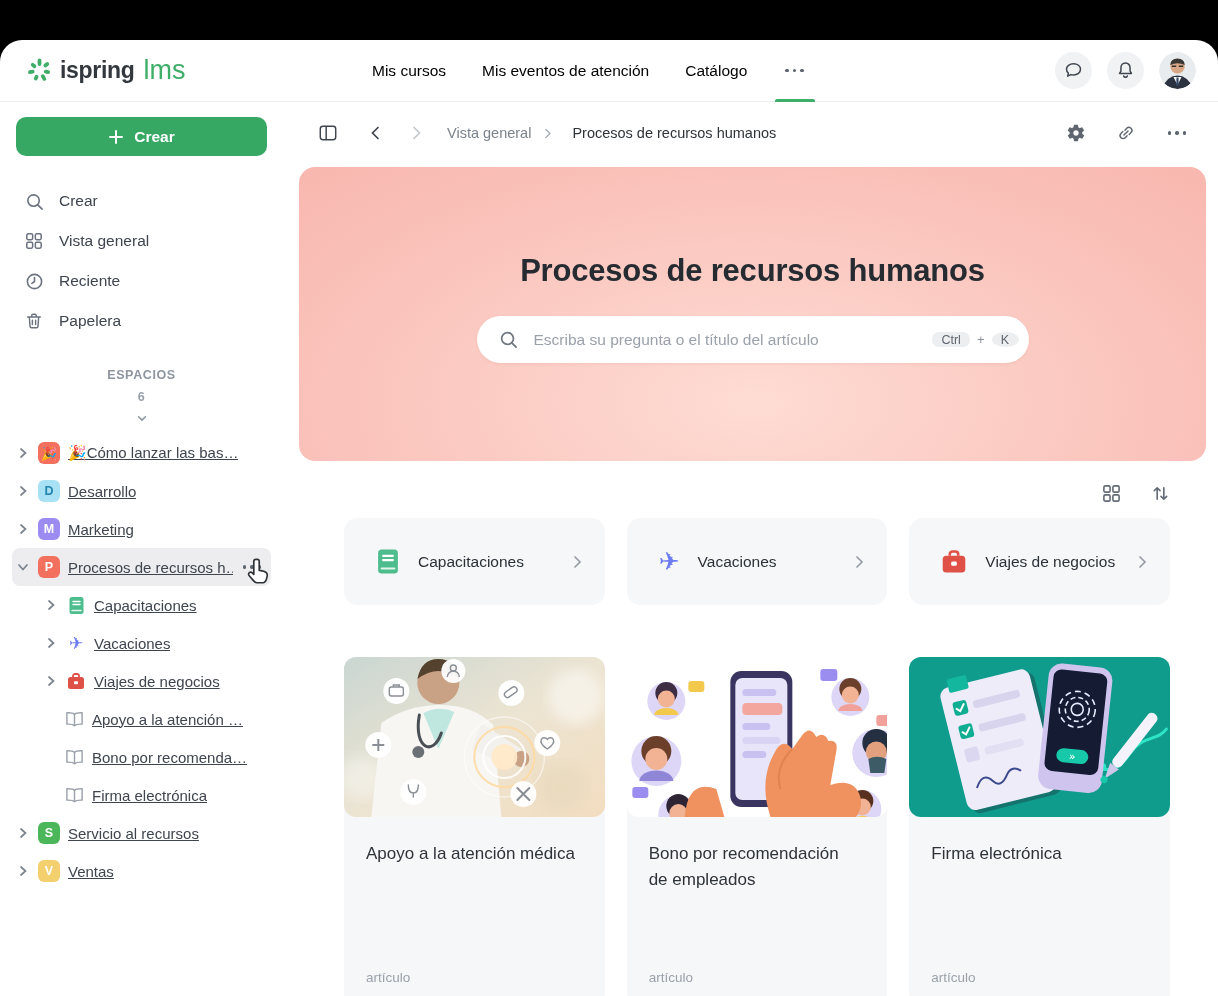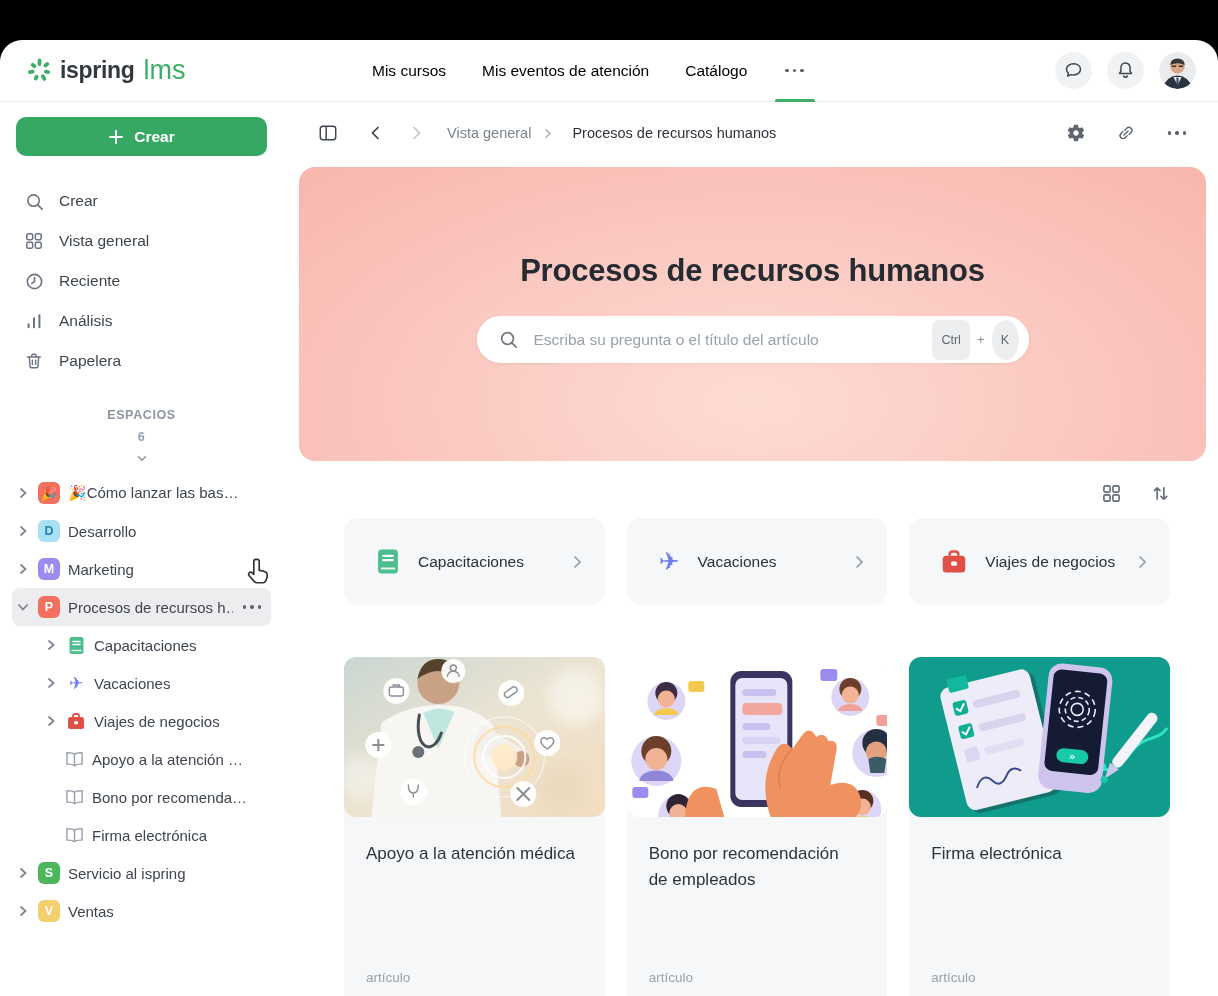--- a/index.html
+++ b/index.html
@@ -25,21 +25,21 @@
   .sidebar{width:283px;flex:none;padding-top:15px;position:relative;}
   .create-btn{margin:0 16px;height:39px;background:#36a864;border-radius:10px;color:#fff;display:flex;align-items:center;justify-content:center;gap:10px;font-size:15.5px;font-weight:700;cursor:pointer;}
   .side-menu{margin-top:25px;}
   .side-item{height:40px;display:flex;align-items:center;padding:0 24px;gap:15px;font-size:15.5px;color:#3e454f;cursor:pointer;}
   .spaces-header{margin:27px 24px 10px;display:flex;align-items:center;gap:8px;font-size:12.5px;font-weight:700;color:#8d95a0;letter-spacing:.6px;cursor:pointer;flex-direction:column;}
   .spaces-count{font-weight:700;color:#98a0aa;}
   .space-row{height:38px;display:flex;align-items:center;margin:0 12px;padding:0 8px 0 4px;gap:8px;font-size:15px;color:#3e454f;cursor:pointer;border-radius:8px;}
   .space-row .chev{flex:none;display:flex;}
   .space-row.selected{background:#ededef;}
   .badge{flex:none;width:22px;height:22px;border-radius:6px;display:flex;align-items:center;justify-content:center;font-size:12.5px;font-weight:700;}
-  .space-label{white-space:nowrap;overflow:hidden;text-overflow:clip;}
+  .space-label{white-space:nowrap;overflow:hidden;text-overflow:clip;text-decoration:underline;}
   .row-more{margin-left:auto;}
   .sub{padding-left:32px;}
   .sub2{padding-left:52px;text-align:right;}
   .sideicon{flex:none;display:flex;align-items:center;justify-content:center;width:20px;}
   .plane-glyph{font-size:17px;color:#6c7cf0;line-height:1;}
   .cursor-hand{position:absolute;left:247px;top:517px;pointer-events:none;}
 
   
   .main{flex:1;display:flex;flex-direction:column;min-width:0;}
   .crumbbar{height:62px;display:flex;align-items:center;padding:0 30px 0 12px;flex:none;}
@@ -48,21 +48,21 @@
   .crumb-link{font-size:14.5px;color:#7b838d;cursor:pointer;margin-left:14px;}
   .crumb-current{font-size:14.5px;color:#2e333a;margin-left:12px;}
   .crumb-right{margin-left:auto;display:flex;align-items:center;gap:30px;}
   .crumb-tool{cursor:pointer;display:flex;}
 
   .hero{margin:3px 12px 0 0;height:294px;border-radius:16px;background:radial-gradient(85% 135% at 50% 80%, #fedcd4 0%, #fac4bc 52%, #f7b0a8 100%);text-align:center;flex:none;}
   .hero-title{padding-top:86px;font-size:31px;font-weight:700;color:#262b32;letter-spacing:-.2px;}
   .hero-search{width:520px;height:47px;margin:27px auto 0;background:#fff;border-radius:24px;display:flex;align-items:center;padding:0 10px 0 22px;box-shadow:0 1px 3px rgba(160,80,70,.10);}
   .hero-search input{flex:1;border:none;outline:none;font-size:15.5px;color:#333;background:transparent;margin-left:14px;font-family:"Liberation Sans",sans-serif;}
   .hero-search input::placeholder{color:#9aa1ab;}
-  .kbd{background:#eceef0;border-radius:7px;height:40px;padding:0 9px;font-size:12.5px;color:#5f6670;display:flex;align-items:center;}
+  .kbd{background:#eceef0;border-radius:7px;height:15px;padding:0 9px;font-size:12.5px;color:#5f6670;display:flex;align-items:center;}
   .kbd.key{width:27px;padding:0;justify-content:center;border-radius:50%;}
   .kbd-plus{color:#8a919b;margin:0 7px;font-size:13px;}
 
   .content{padding:0 48px 0 45px;}
   .tools{margin-top:23px;display:flex;justify-content:flex-end;gap:30px;}
   .tool-btn{cursor:pointer;display:flex;}
 
   .cat-grid{margin-top:15px;display:grid;grid-template-columns:repeat(3,1fr);gap:22px;}
   .cat-card{height:87px;background:#f6f7f8;border-radius:14px;display:flex;align-items:center;padding:0 20px 0 32px;gap:18px;cursor:pointer;}
   .cat-label{flex:1;font-size:15.5px;font-weight:500;color:#2b3138;line-height:1.4;text-align:left;}
@@ -186,30 +186,20 @@
           <span class="sideicon">
             <svg width="19" height="19" viewBox="0 0 20 20" fill="none" stroke="#6b7380" stroke-width="1.7" stroke-linecap="round">
                 <circle cx="10" cy="10" r="7.5"></circle>
                 <path d="M10 5.8V10l-2.8 2"></path>
               </svg>
           </span>
           <span>Reciente</span>
         </div>
         <div class="side-item">
           <span class="sideicon">
-            <svg width="18" height="18" viewBox="0 0 20 20" stroke="#6b7380" stroke-width="2.2" stroke-linecap="round">
-                <path d="M4 17v-3.5"></path>
-                <path d="M10 17V7"></path>
-                <path d="M16 17V3.5"></path>
-              </svg>
-          </span>
-          <span>Análisis</span>
-        </div>
-        <div class="side-item">
-          <span class="sideicon">
             <svg width="18" height="18" viewBox="0 0 20 20" fill="none" stroke="#6b7380" stroke-width="1.6" stroke-linecap="round">
                 <path d="M3 5.5h14M7.5 5.5V4a1.5 1.5 0 0 1 1.5-1.5h2A1.5 1.5 0 0 1 12.5 4v1.5M4.8 5.5l.8 10.5a1.6 1.6 0 0 0 1.6 1.5h5.6a1.6 1.6 0 0 0 1.6-1.5l.8-10.5M8.2 9v5M11.8 9v5"></path>
               </svg>
           </span>
           <span>Papelera</span>
         </div>
       </div>
 
       <div class="spaces-header">
         <span>ESPACIOS</span>
@@ -331,21 +321,21 @@
         <span class="space-label">Firma electrónica</span>
       </div>
 
       <div class="space-row">
         <span class="chev">
             <svg width="14" height="14" viewBox="0 0 14 14" fill="none" stroke="#7b838e" stroke-width="1.7" stroke-linecap="round">
               <path d="M5 3l4.5 4L5 11"></path>
             </svg>
           </span>
         <span class="badge" style="background-color: rgb(76, 182, 90); color: rgb(255, 255, 255);">S</span>
-        <span class="space-label">Servicio al ispring</span>
+        <span class="space-label">Servicio al recursos</span>
       </div>
       <div class="space-row">
         <span class="chev">
             <svg width="14" height="14" viewBox="0 0 14 14" fill="none" stroke="#7b838e" stroke-width="1.7" stroke-linecap="round">
               <path d="M5 3l4.5 4L5 11"></path>
             </svg>
           </span>
         <span class="badge" style="background-color: rgb(243, 207, 110); color: rgb(255, 255, 255);">V</span>
         <span class="space-label">Ventas</span>
       </div>

